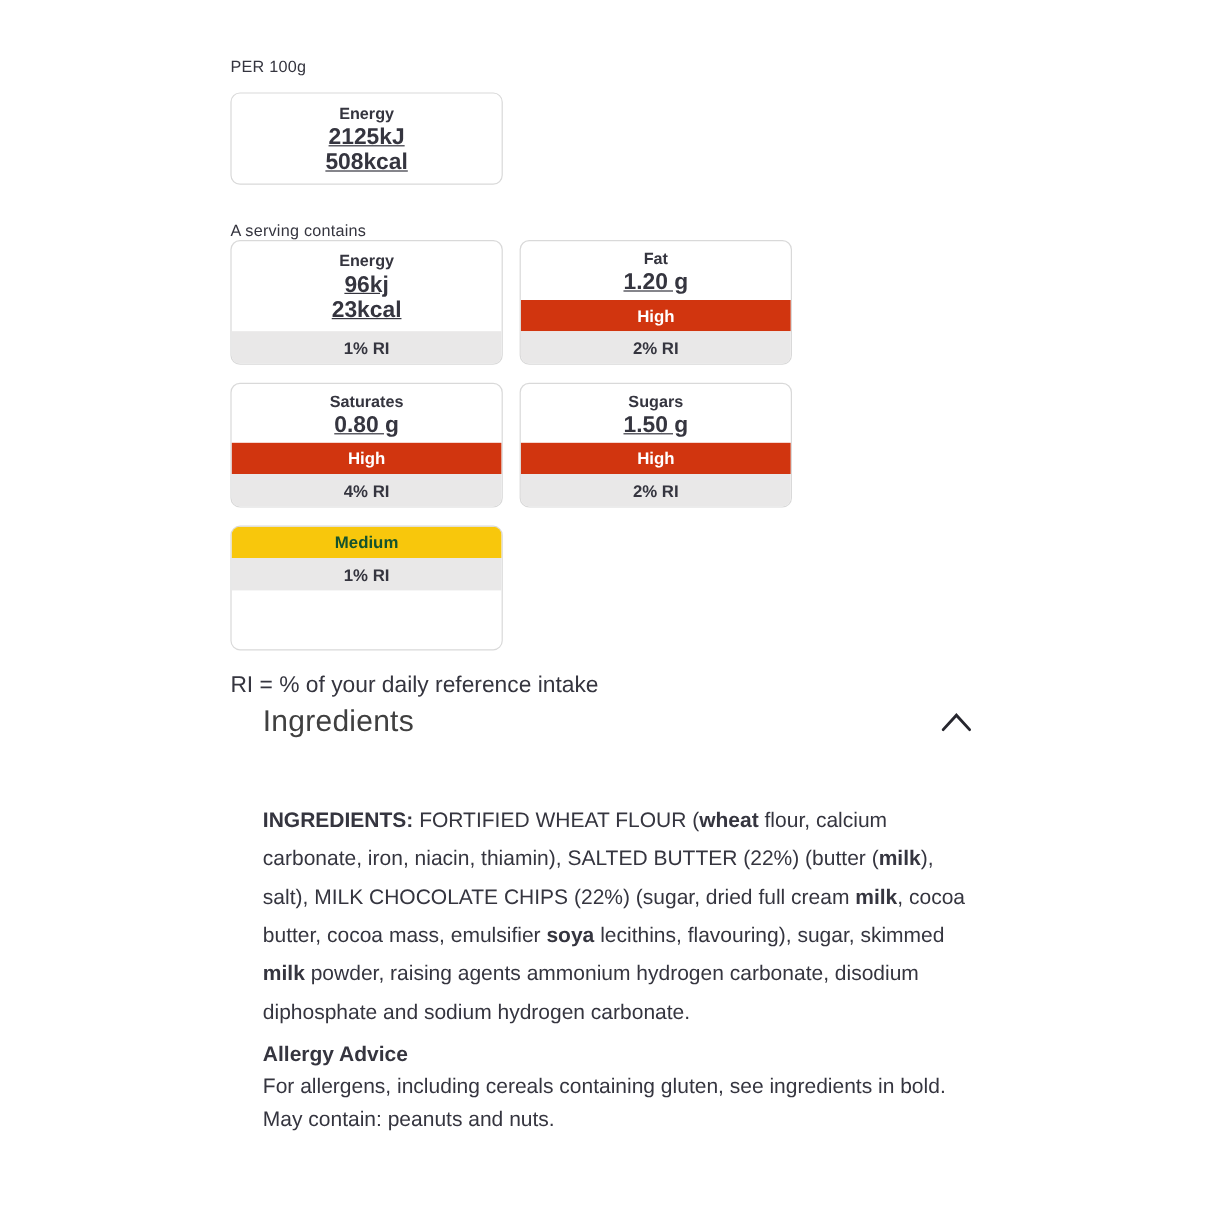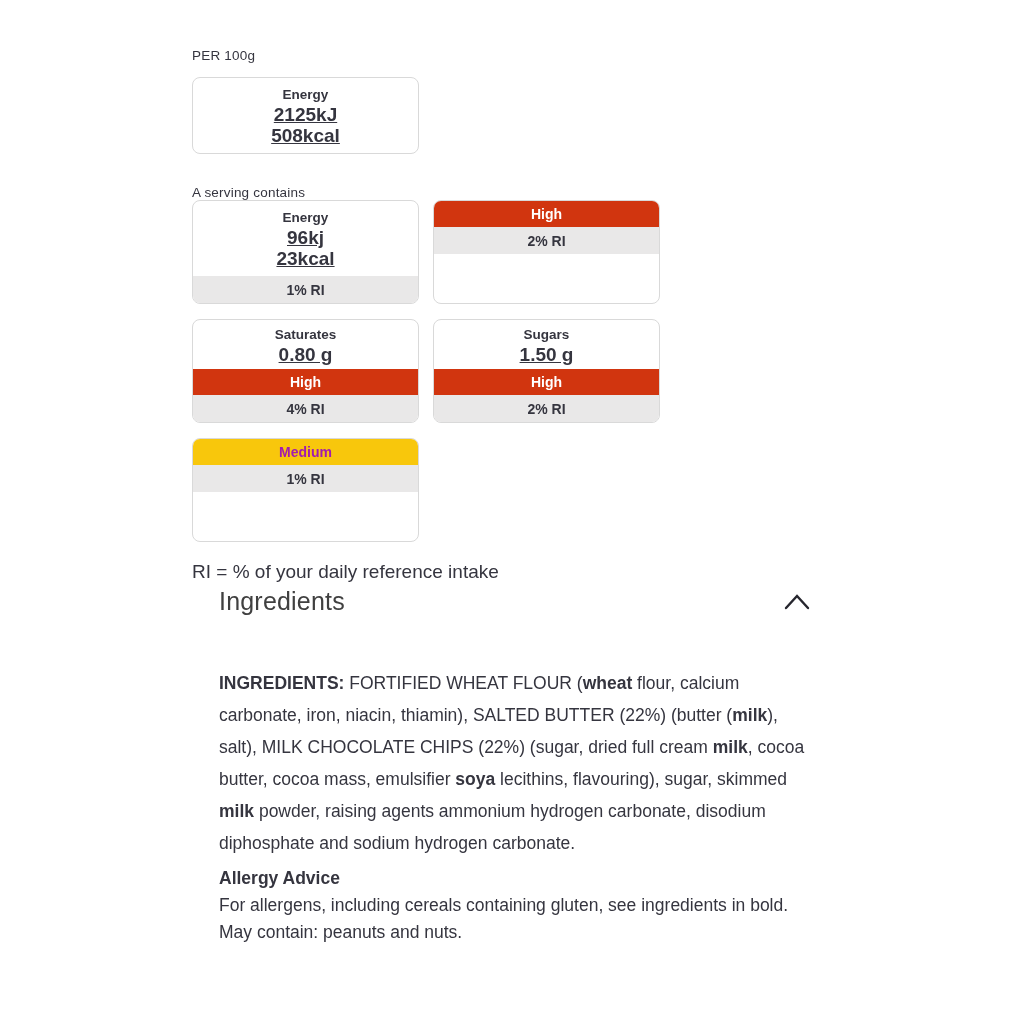--- a/index.html
+++ b/index.html
@@ -159,20 +159,26 @@
       <div class="card-values">
             <div>96kj</div>
             <div>23kcal</div>
           </div>
     </div>
 
     <div class="card-footer">1% RI</div>
   </div>
 
   <div class="card">
+    <div class="card-header">
+      <div class="card-title">Fat</div>
+      <div class="card-values">
+            <div>1.20 g</div>
+          </div>
+    </div>
     <div class="card-level" style="background: rgb(209, 53, 15); color: rgb(255, 255, 255);">High</div>
     <div class="card-footer">2% RI</div>
   </div>
 
   <div class="card">
     <div class="card-header">
       <div class="card-title">Saturates</div>
       <div class="card-values">
             <div>0.80 g</div>
           </div>
@@ -186,21 +192,21 @@
       <div class="card-title">Sugars</div>
       <div class="card-values">
             <div>1.50 g</div>
           </div>
     </div>
     <div class="card-level" style="background: rgb(209, 53, 15); color: rgb(255, 255, 255);">High</div>
     <div class="card-footer">2% RI</div>
   </div>
 
   <div class="card">
-    <div class="card-level" style="background: rgb(248, 199, 12); color: #a21caf;">Medium</div>
+    <div class="card-level" style="background: rgb(248, 199, 12); color: #14532d;">Medium</div>
     <div class="card-footer">1% RI</div>
   </div>
 </div>
 
   <div class="ri-footnote">RI = % of your daily reference intake</div>
 
   <div class="ingredients">
     <div class="ingredients-header">
       <h2>Ingredients</h2>
       <span class="chevron">

